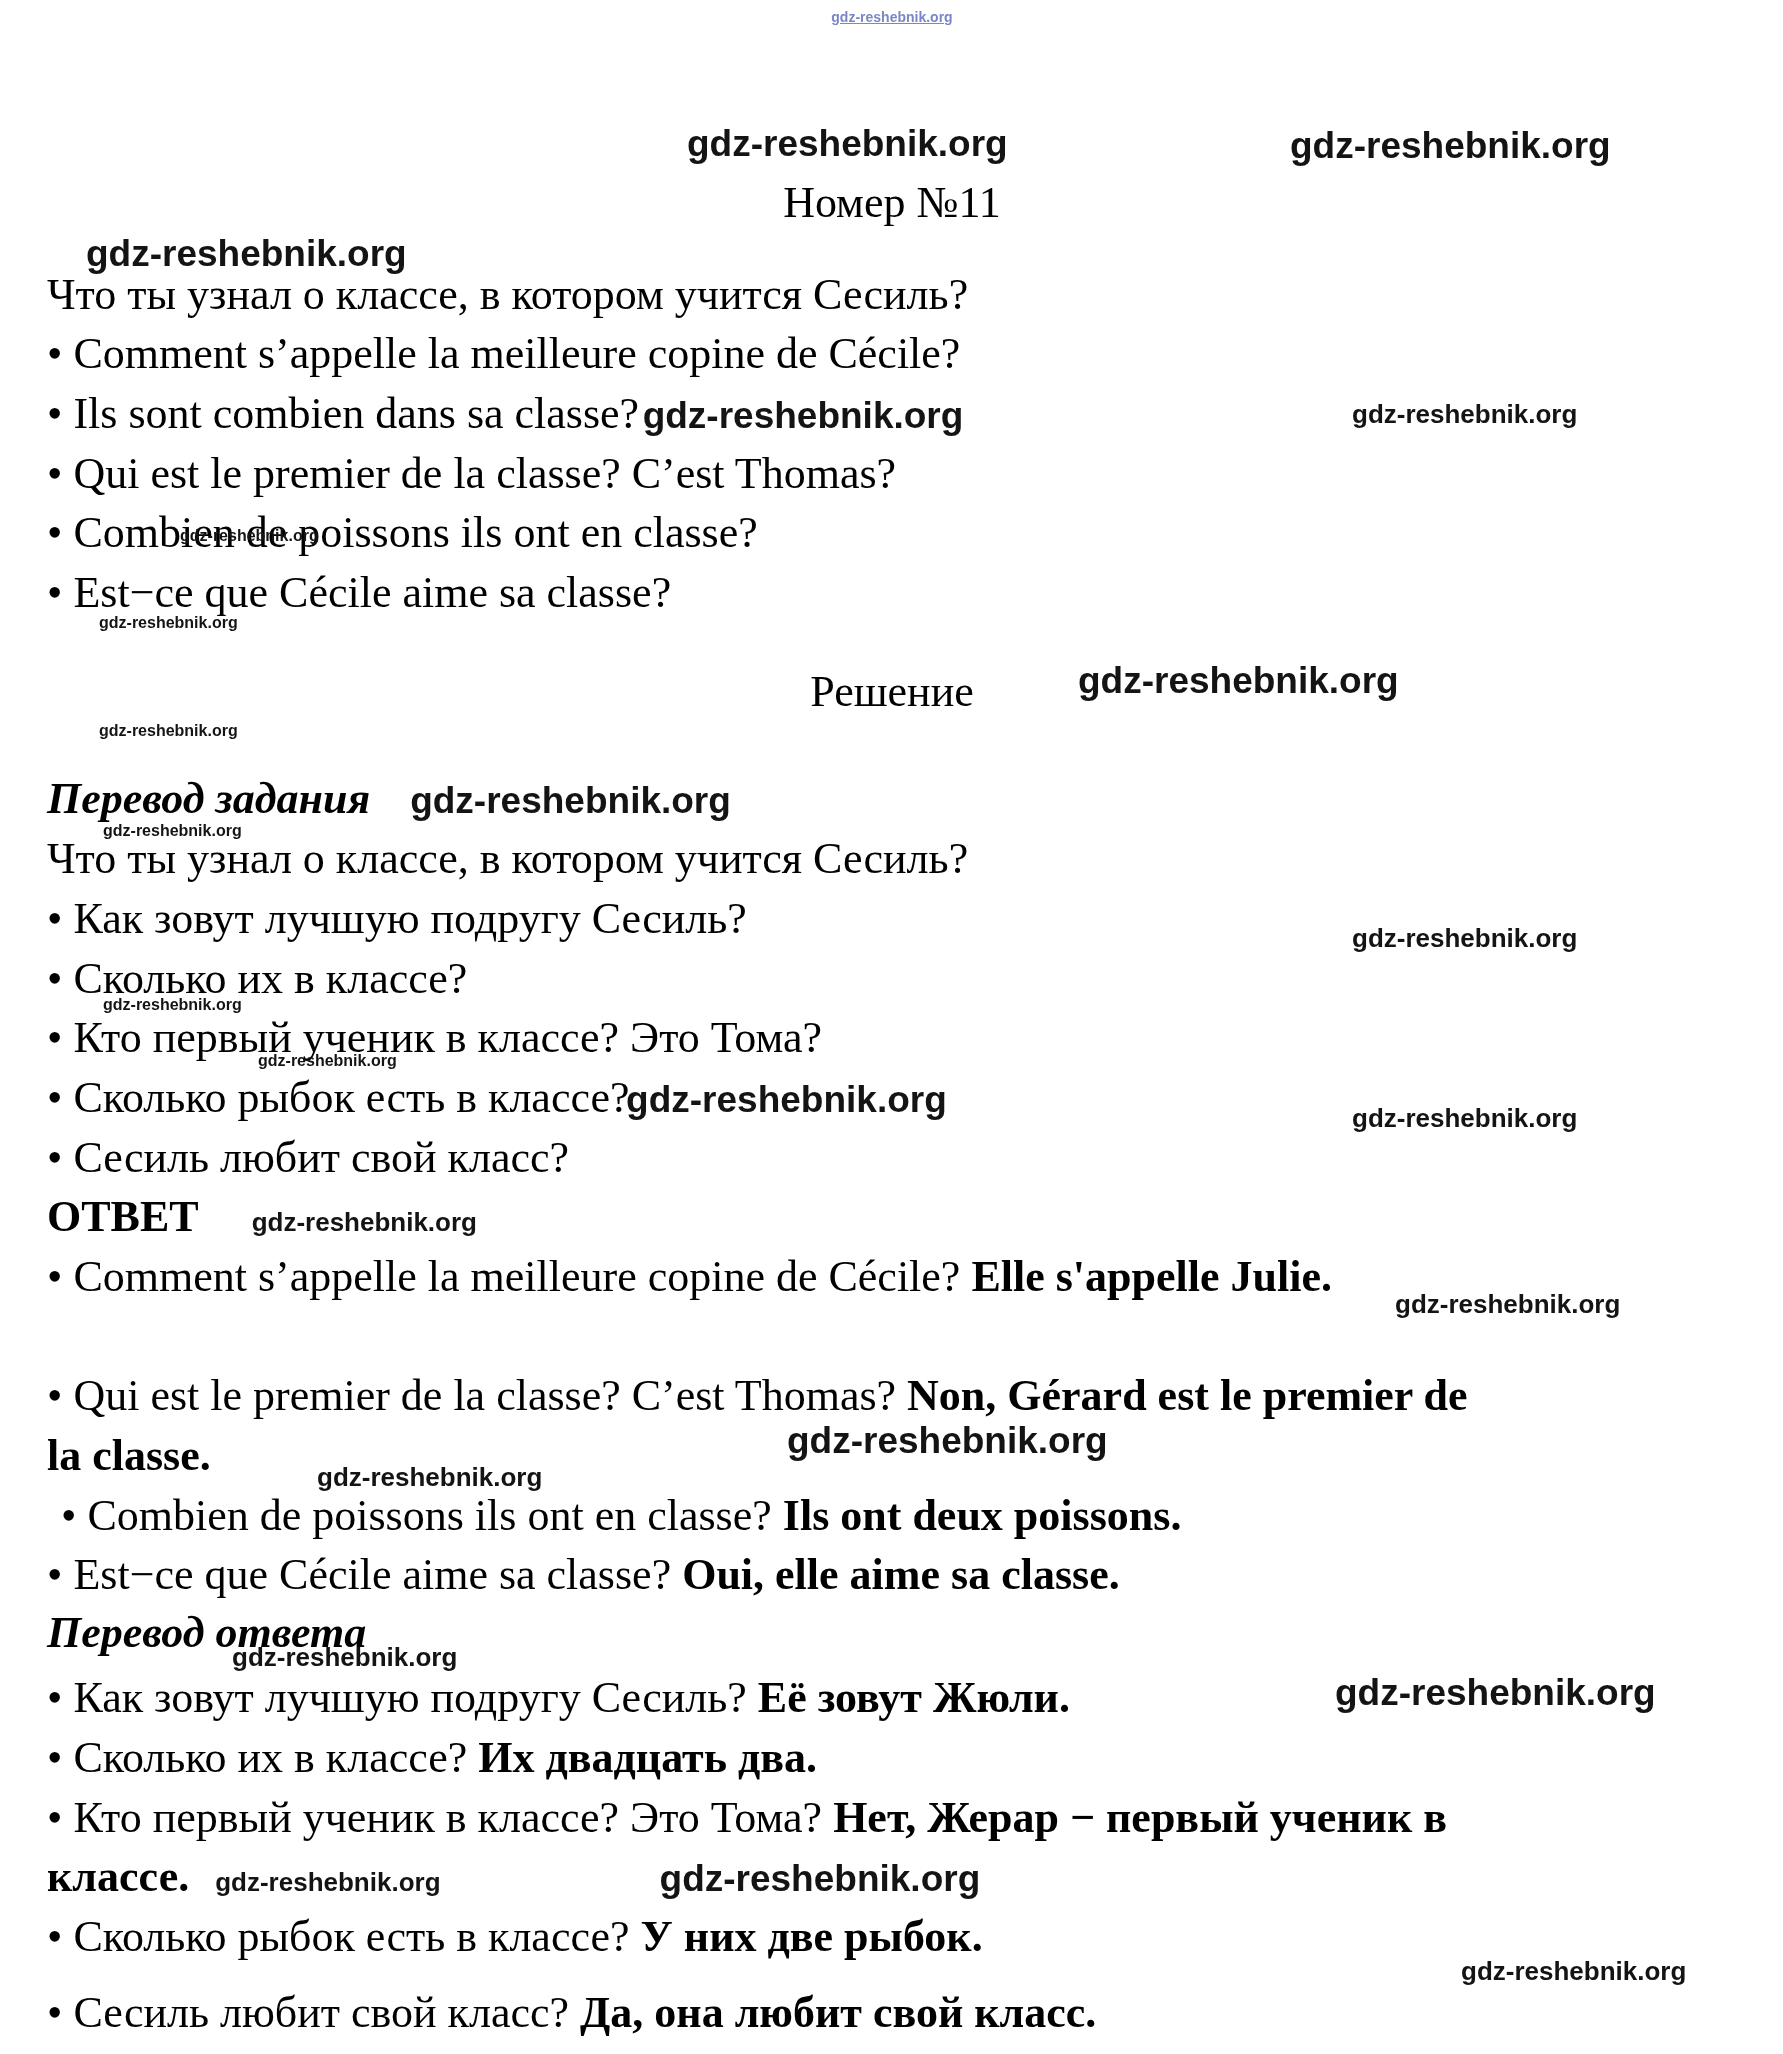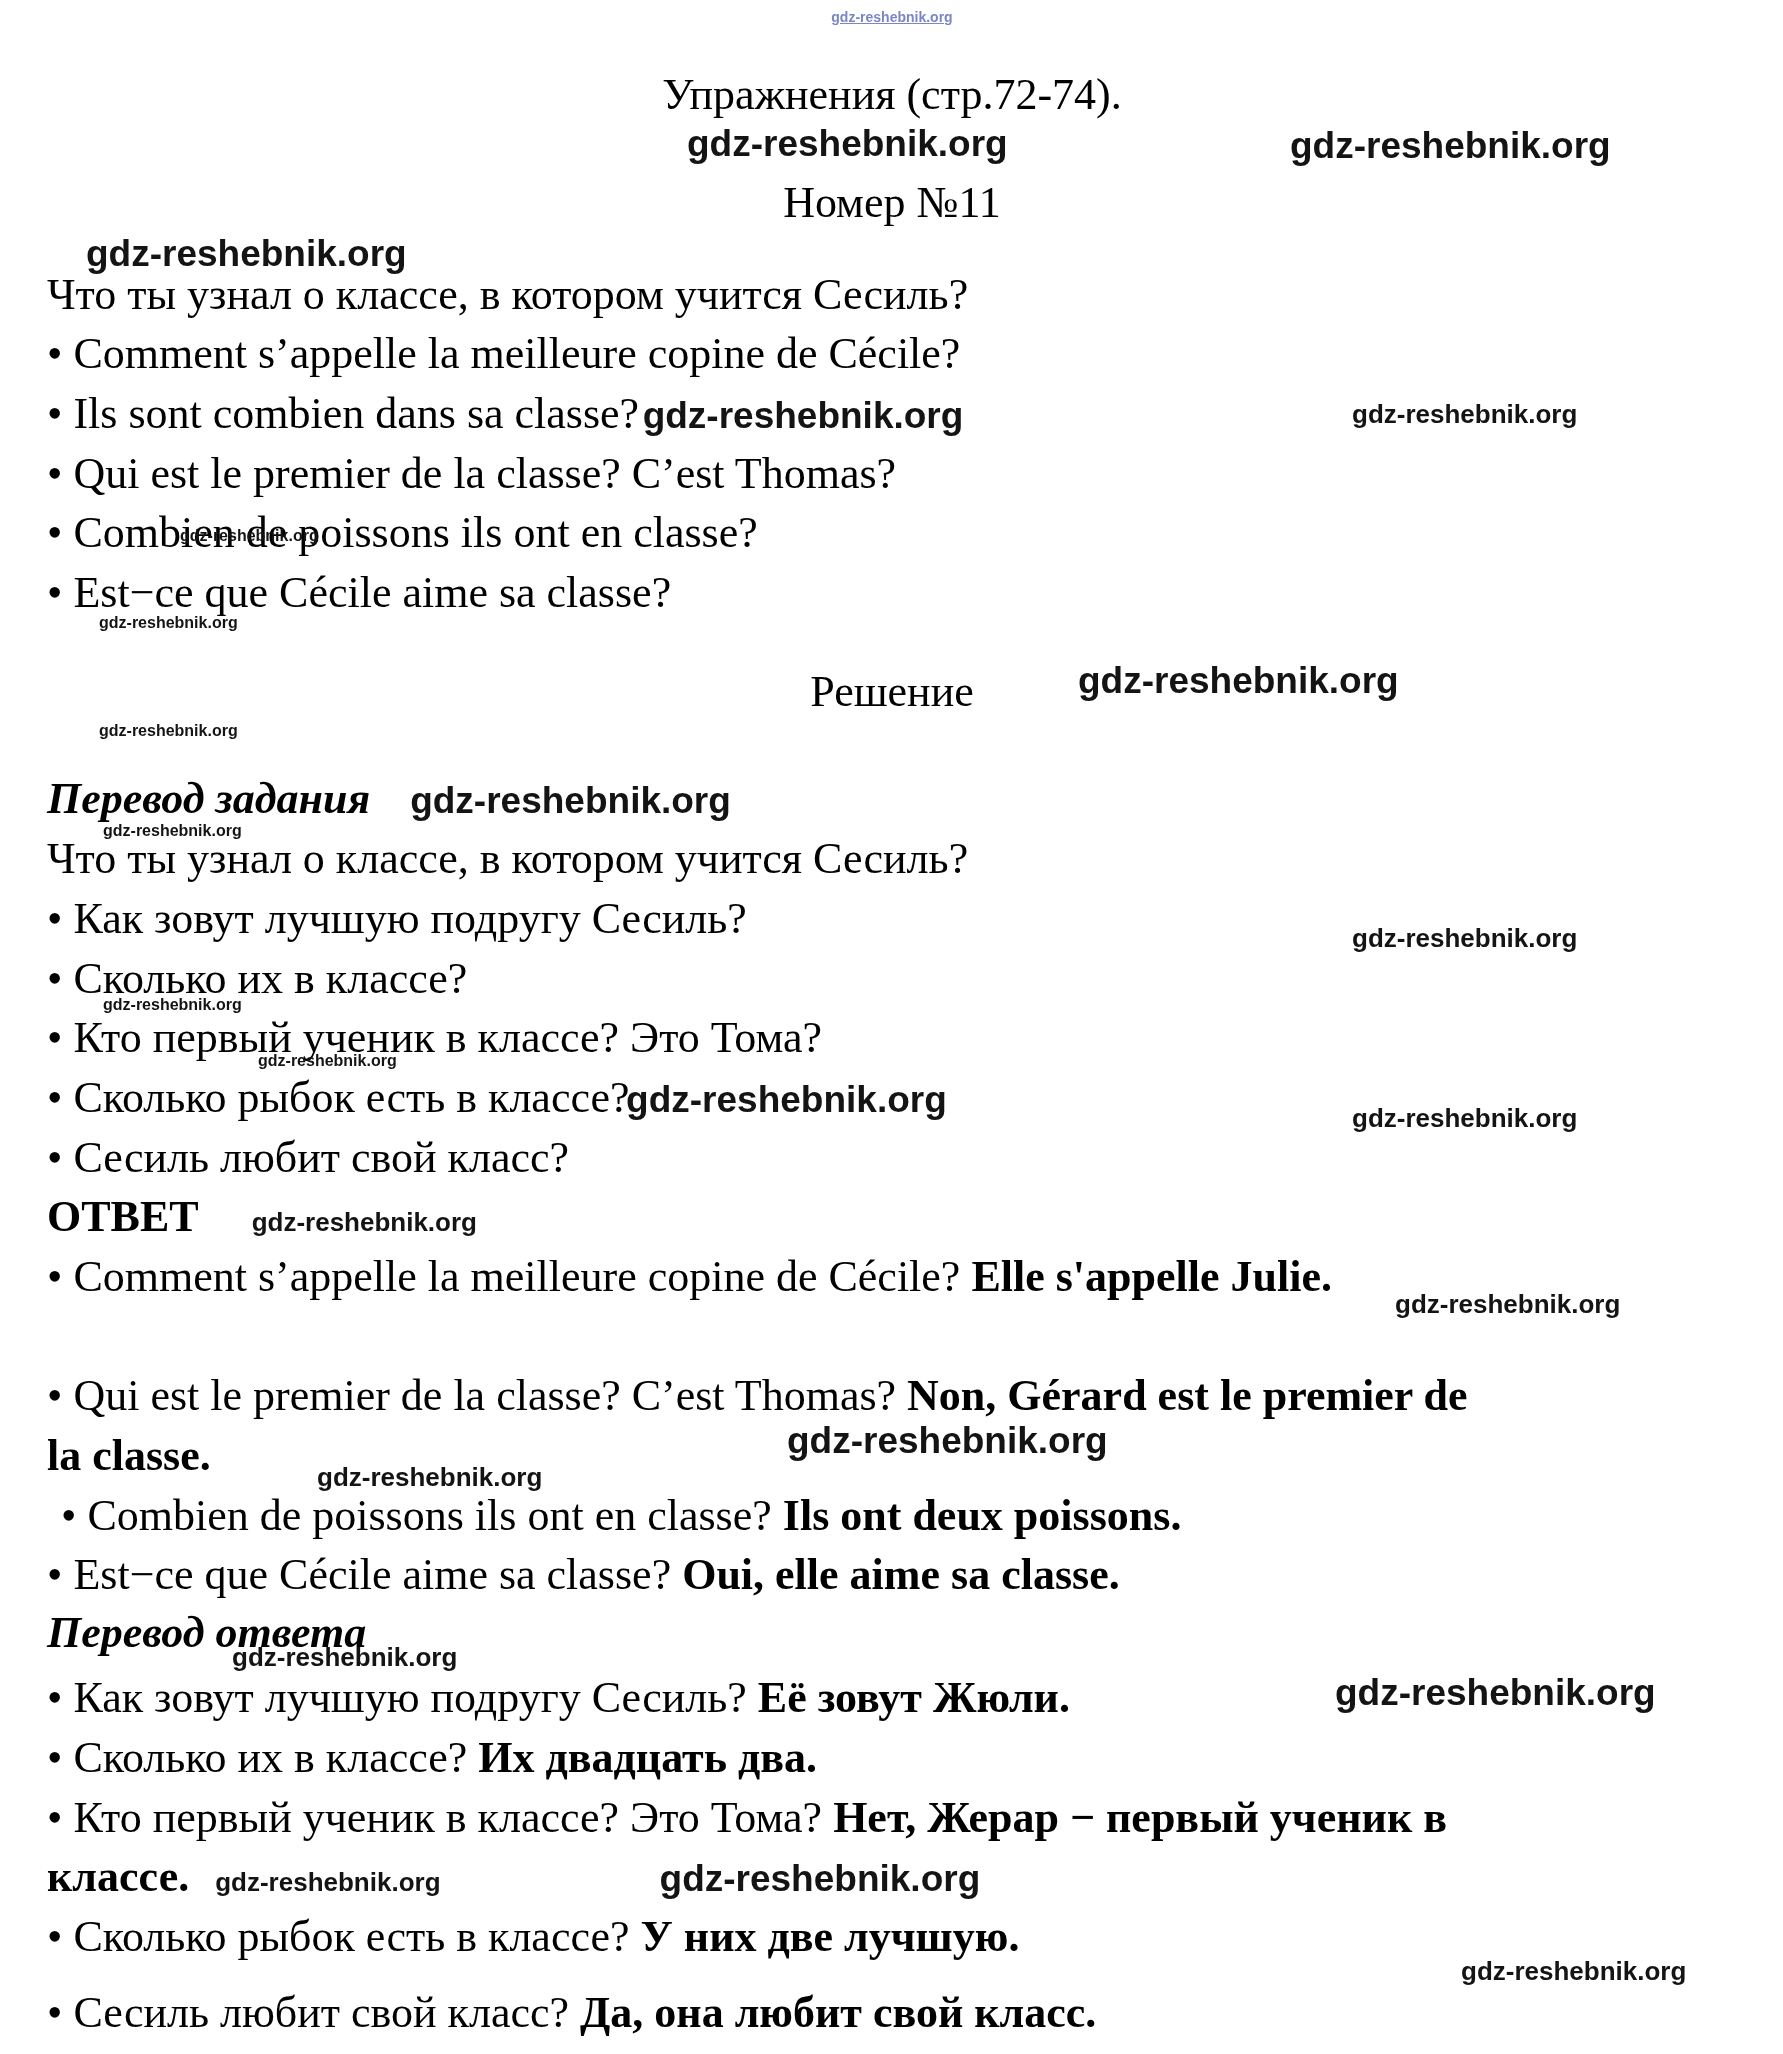--- a/index.html
+++ b/index.html
@@ -33,21 +33,20 @@
     text-decoration:underline;
   }
 </style>
 </head>
 <body>
 
 <div class="page">
 
   <div class="abs wm wm-top center" style="top:8.8px">gdz-reshebnik.org</div>
 
-  <div class="abs serif center" style="top:68px">Упражнения (стр.72-74).</div>
   <span class="abs wm wm-lg" style="left:687px;top:123px">gdz-reshebnik.org</span>
   <span class="abs wm wm-lg" style="left:1290px;top:125px">gdz-reshebnik.org</span>
   <div class="abs serif center" style="top:176px">Номер №11</div>
 
   <span class="abs wm wm-lg" style="left:86px;top:233px">gdz-reshebnik.org</span>
 
   <div class="abs serif" style="left:47px;top:268px">Что ты узнал о классе, в котором учится Сесиль?</div>
   <div class="abs serif" style="left:47px;top:327px">• Comment s’appelle la meilleure copine de Cécile?</div>
   <div class="abs serif" style="left:47px;top:387px">
     <span>• Ils sont combien dans sa classe?</span><span class="wm wm-lg" style="margin-left:3.5px">gdz-reshebnik.org</span>
@@ -123,21 +122,21 @@
   </div>
   <div class="abs serif" style="left:47px;top:1791px">
     <span>• Кто первый ученик в классе? Это Тома?</span>
     <span class="b">Нет, Жерар − первый ученик в</span>
   </div>
   <div class="abs serif" style="left:47px;top:1850px">
     <span class="b">классе.</span><span class="wm wm-md" style="margin-left:26px">gdz-reshebnik.org</span><span class="wm wm-lg" style="margin-left:219px">gdz-reshebnik.org</span>
   </div>
   <div class="abs serif" style="left:47px;top:1910px">
     <span>• Сколько рыбок есть в классе?</span>
-    <span class="b">У них две лучшую.</span>
+    <span class="b">У них две рыбок.</span>
   </div>
   <span class="abs wm wm-md" style="left:1461px;top:1956px">gdz-reshebnik.org</span>
   <div class="abs serif" style="left:47px;top:1986px">
     <span>• Сесиль любит свой класс?</span>
     <span class="b">Да, она любит свой класс.</span>
   </div>
 
 </div>
 
 

